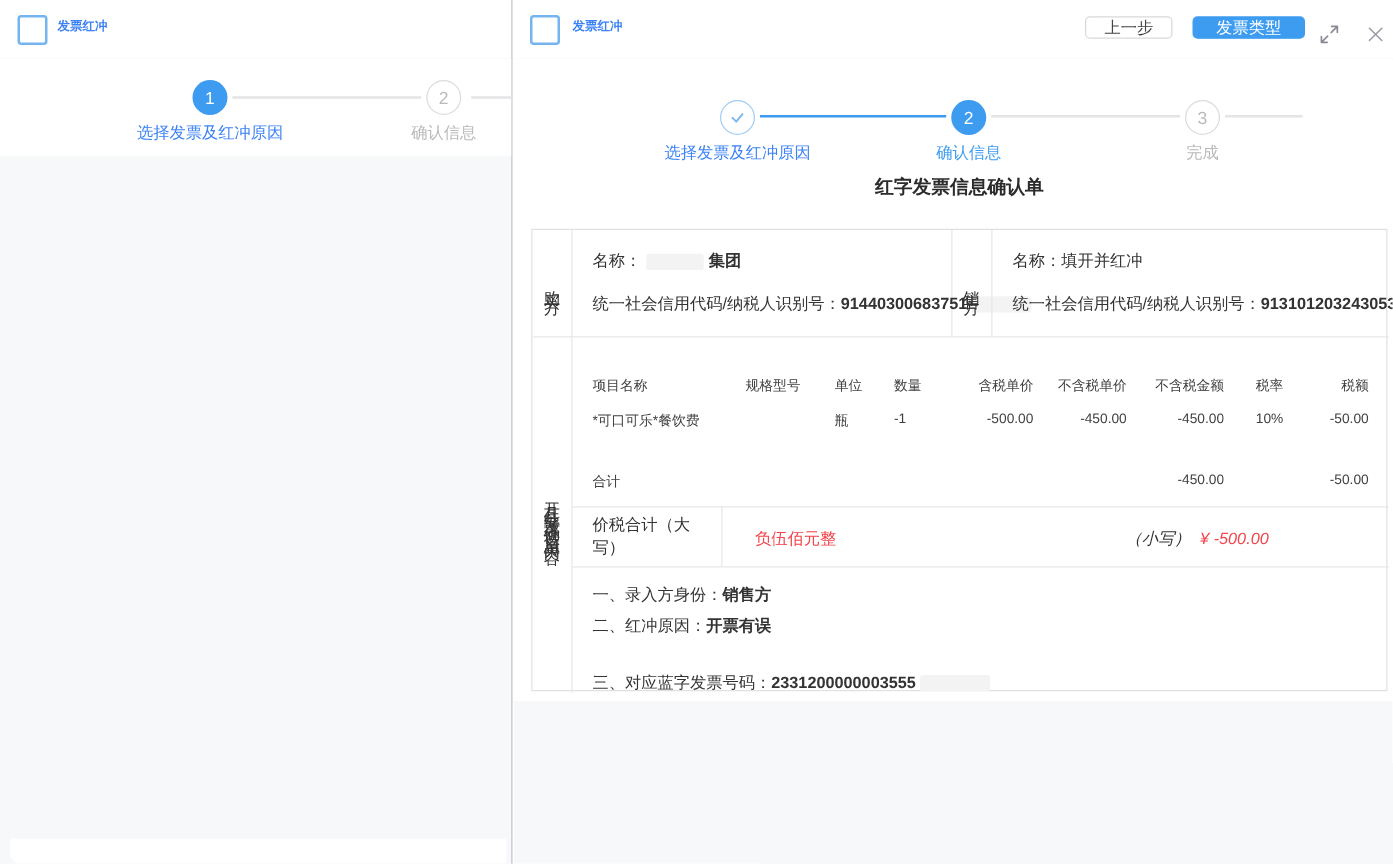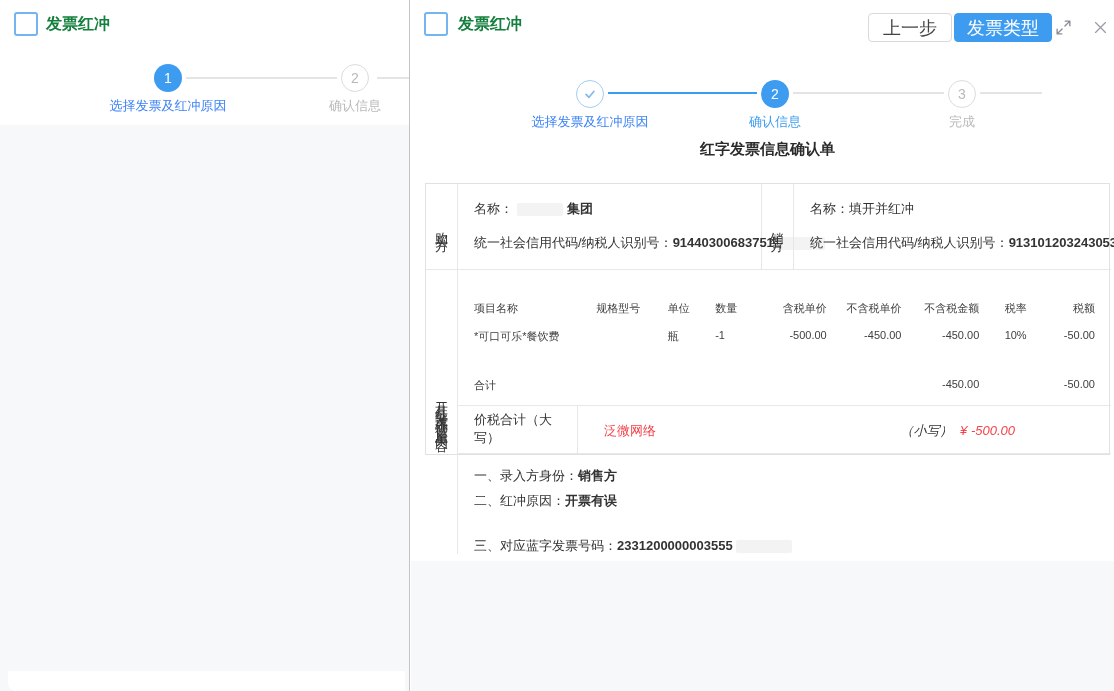--- a/index.html
+++ b/index.html
@@ -7,42 +7,42 @@
     width:1114px;height:691px;position:relative;overflow:hidden;
     font-family:"Liberation Sans","DejaVu Sans",sans-serif;
     background:#ffffff;color:#333;font-size:13px;
   }
   .abs{position:absolute;}
   
   .panel-left{left:0;top:0;width:410px;height:691px;background:#f7f8f9;border-right:1px solid #c2c4c8;box-sizing:border-box;overflow:hidden;}
   .panel-right{left:411px;top:0;width:703px;height:691px;background:#ffffff;overflow:hidden;}
   .panel-header{left:0;top:0;right:0;height:47px;background:#fff;border-bottom:1px solid #ebebee;}
   .title-icon{width:20px;height:20px;border:2px solid #74b4f0;border-radius:3px;background:#fff;}
-  .panel-title{font-size:16px;font-weight:bold;color:#15803d;}
+  .panel-title{font-size:10px;font-weight:bold;color:#3b82f6;}
   
   .step-circle{width:28px;height:28px;border-radius:50%;box-sizing:border-box;display:flex;align-items:center;justify-content:center;font-size:14px;background:#fff;}
   .step-active{background:#3d9cf0;color:#fff;border:none;}
   .step-done{border:1px solid #a3cdf4;}
   .step-pending{border:1px solid #dcdcdc;color:#b9b9b9;}
   .step-line{height:2px;background:#e4e4e6;}
   .step-line.blue{background:#3d9cf0;}
   .step-label{text-align:center;font-size:13px;color:#3b82f6;}
   .step-label.dim{color:#b9b9b9;}
   .step-label.blue{color:#3d9cf0;}
   
   .card{background:#fff;border:1px solid #ececee;border-radius:4px;box-sizing:border-box;}
   .card-title{font-size:14px;font-weight:bold;color:#2b2b2b;}
   .field-label{color:#555;}
   .select-box{box-sizing:border-box;height:30px;border-radius:4px;display:flex;align-items:center;justify-content:space-between;padding:0 10px;}
   .select-white{background:#fff;border:1px solid #dcdfe6;}
   .select-gray{background:#ededef;border:1px solid #e6e6e8;}
   .chev{width:7px;height:7px;border-right:1.6px solid #333;border-bottom:1.6px solid #333;transform:rotate(45deg);margin-top:-3px;}
   .input-gray{box-sizing:border-box;height:30px;border-radius:4px;background:#f3f3f4;border:1px solid #e6e6e8;display:flex;align-items:center;padding:0 10px;font-weight:600;color:#333;}
   
-  .btn{box-sizing:border-box;height:29px;border-radius:4px;font-size:18px;display:flex;align-items:center;justify-content:center;cursor:pointer;}
+  .btn{box-sizing:border-box;height:18px;border-radius:4px;font-size:13px;display:flex;align-items:center;justify-content:center;cursor:pointer;}
   .btn-ghost{background:#fff;border:1px solid #d9d9d9;color:#444;padding:0 14px;}
   .btn-primary{background:#3d9cf0;border:1px solid #3d9cf0;color:#fff;padding:0 12px;}
   .icon-btn{width:22px;height:22px;display:flex;align-items:center;justify-content:center;cursor:pointer;}
   
   .confirm-title{font-size:15px;font-weight:bold;color:#2b2b2b;text-align:center;}
   .ctable{border:1px solid #e1e1e3;background:#fff;box-sizing:border-box;}
   .vcell{display:flex;align-items:center;justify-content:center;box-sizing:border-box;}
   .vlabel{writing-mode:vertical-rl;text-orientation:upright;letter-spacing:3px;color:#333;font-size:13px;line-height:15px;}
   .bline{border-bottom:1px solid #e7e7ea;}
   .rline{border-right:1px solid #e7e7ea;}
@@ -118,21 +118,21 @@
     <div class="abs step-circle step-pending" style="left:537px;top:33px;">
         <span>3</span>
       </div>
     <div class="abs step-label" style="left:99px;top:66px;width:160px;">选择发票及红冲原因</div>
     <div class="abs step-label blue" style="left:314px;top:66px;width:100px;">确认信息</div>
     <div class="abs step-label dim" style="left:511px;top:66px;width:80px;">完成</div>
   </div>
 
   <div class="abs confirm-title" style="left:14px;top:140px;width:685px;">红字发票信息确认单</div>
 
-  <div class="abs ctable" style="left:14px;top:183px;width:685px;height:272px;">
+  <div class="abs ctable" style="left:14px;top:183px;width:685px;height:370px;">
 
     <div class="abs bline" style="left:0;top:0;width:685px;height:85px;">
       <div class="abs vcell rline" style="left:0;top:0;width:32px;height:85px;">
         <span class="vlabel">购买方</span>
       </div>
       <div class="abs rline" style="left:32px;top:0;width:303px;height:85px;">
         <div class="party-line" style="top:16px;">
           <span>名称：</span><span class="redact" style="width:46px;margin:0 4px;"></span><span class="num">集团</span>
         </div>
         <div class="party-line" style="top:50px;">
@@ -189,21 +189,21 @@
         <div class="ig-c ta-r">-450.00</div>
         <div class="ig-c"></div>
         <div class="ig-c ta-r">-50.00</div>
       </div>
     </div>
 
     <div class="abs bline" style="left:32px;top:221px;width:653px;height:48px;">
       <div class="abs rline" style="left:0;top:0;width:120px;height:48px;display:flex;align-items:center;padding-left:16px;box-sizing:border-box;">
         <span>价税合计（大写）</span>
       </div>
-      <div class="abs red" style="left:146px;top:17px;">泛微网络</div>
+      <div class="abs red" style="left:146px;top:17px;">负伍佰元整</div>
       <div class="abs" style="right:96px;top:17px;white-space:nowrap;font-style:italic;">
         <span>（小写）</span>
         <span class="red" style="margin-left:4px;">¥ -500.00</span>
       </div>
     </div>
 
     <div class="abs" style="left:32px;top:269px;width:653px;height:101px;">
       <div class="note-line" style="top:14px;">
         <span>一、录入方身份：</span><span class="note-val">销售方</span>
       </div>

